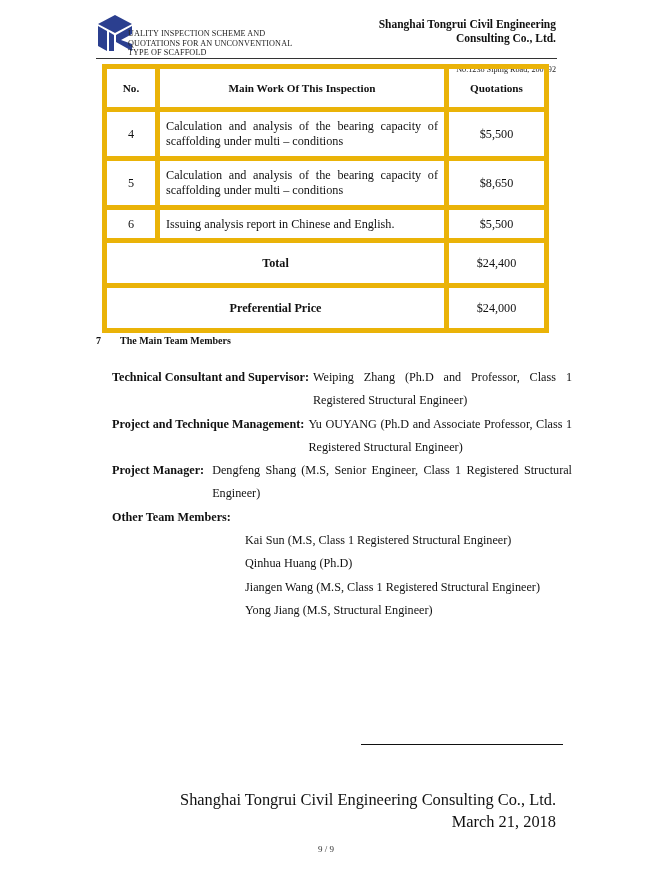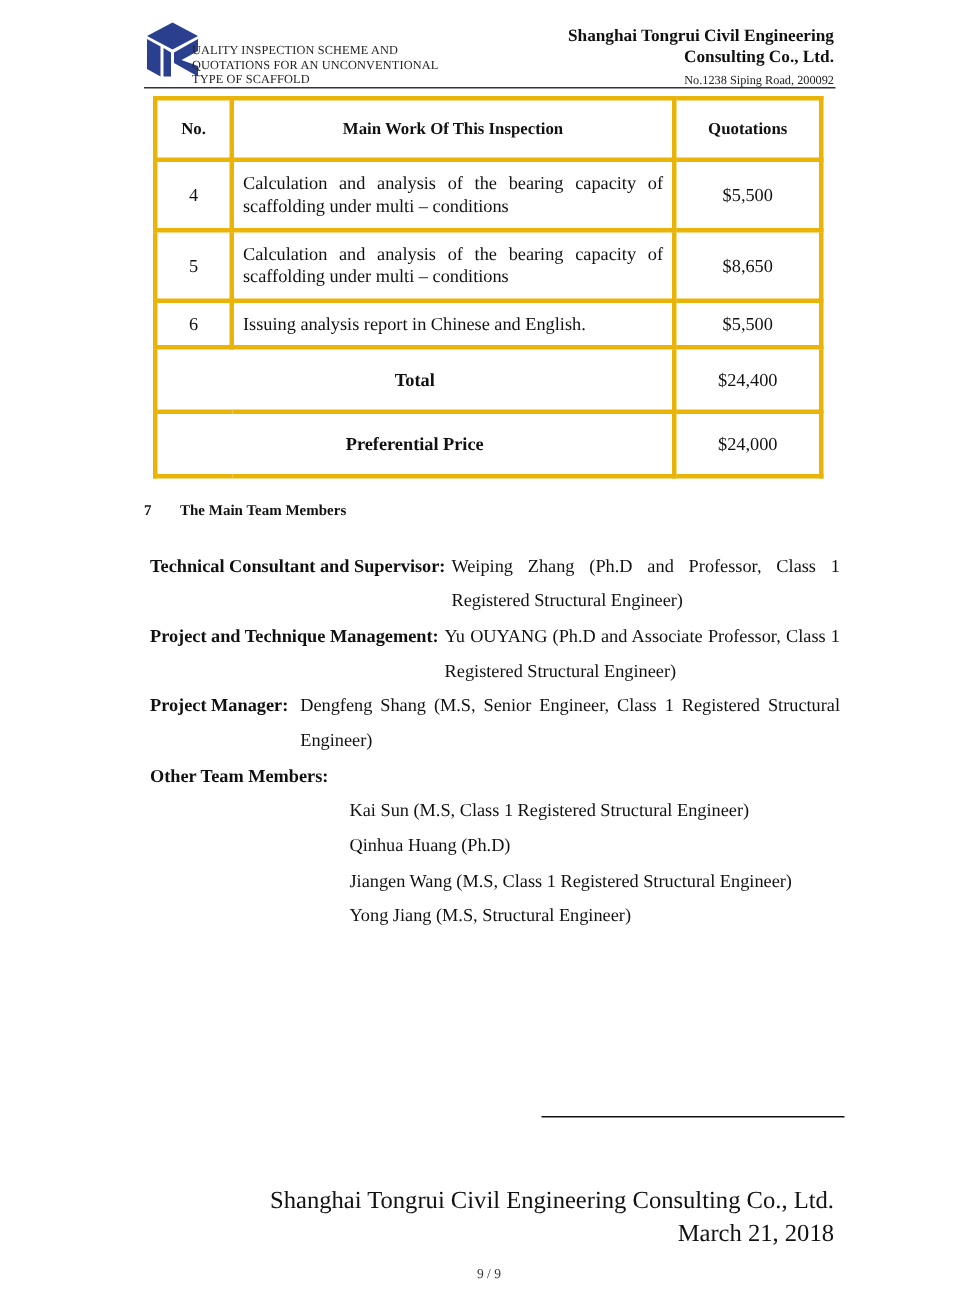--- a/index.html
+++ b/index.html
@@ -5,41 +5,41 @@
   html, body { margin: 0; padding: 0; background: #ffffff; }
   body { width: 652px; height: 874px; position: relative; overflow: hidden;
          font-family: "Liberation Serif", serif; color: #111; }
   .abs { position: absolute; }
 
   
   .logo { left: 97px; top: 14px; width: 36px; height: 38px; }
   .hdr-left { left: 128px; top: 29px; font-size: 8.2px; line-height: 9.6px; color: #222; letter-spacing: 0.1px; }
   .hdr-right { right: 96px; top: 17px; text-align: right; }
   .hdr-right .co { font-weight: bold; font-size: 11.5px; line-height: 14px; }
-  .hdr-right .addr { font-size: 8.2px; line-height: 11px; margin-top: 3px; color: #222; font-family: Liberation Serif, serif; }
+  .hdr-right .addr { font-size: 8.2px; line-height: 11px; margin-top: 19px; color: #222; font-family: Liberation Serif, serif; }
   .hdr-rule { left: 96px; top: 58px; width: 461px; height: 0; border-top: 1px solid #333; }
 
   
   table.q { position: absolute; left: 102px; top: 64px; width: 447px; border-collapse: collapse;
             border: 2px solid #222; font-size: 12.2px; }
-  table.q td, table.q th { border: 3px solid #eab308; padding: 0 6px; vertical-align: middle; }
+  table.q td, table.q th { border: 5px solid #eab308; padding: 0 6px; vertical-align: middle; }
   table.q th { font-weight: bold; text-align: center; height: 38px; font-size: 11.2px; }
   table.q td.no { width: 36px; text-align: center; }
   table.q td.work { text-align: justify; text-align-last: left; line-height: 15px; }
   table.q td.price { width: 83px; text-align: center; }
   table.q tr.r2 td { height: 44px; }
   table.q tr.r1 td { height: 28px; }
   table.q tr.tot td { height: 40px; }
   table.q td.lbl { text-align: center; font-weight: bold; }
 
   
   .sec { left: 96px; top: 335px; font-size: 10px; font-weight: bold; }
   .sec .num { display: inline-block; width: 24px; }
 
-  .body { left: 100px; top: 366px; width: 460px; font-size: 12.2px; line-height: 23.3px; }
+  .body { left: 112px; top: 366px; width: 460px; font-size: 12.2px; line-height: 23.3px; }
   .entry { display: flex; }
   .entry .k { font-weight: bold; white-space: nowrap; padding-right: 4px; }
   .entry .v { flex: 1; text-align: justify; }
   .pm .k { padding-right: 8px; }
   .pm .v { text-align-last: left; }
   .others { padding-left: 133px; }
 
   
   .sig-line { left: 361px; top: 744px; width: 202px; height: 0; border-top: 1.5px solid #111; }
   .sig { right: 96px; top: 762px; text-align: right; font-size: 16.4px; line-height: 22px; margin-top: 27px; }

